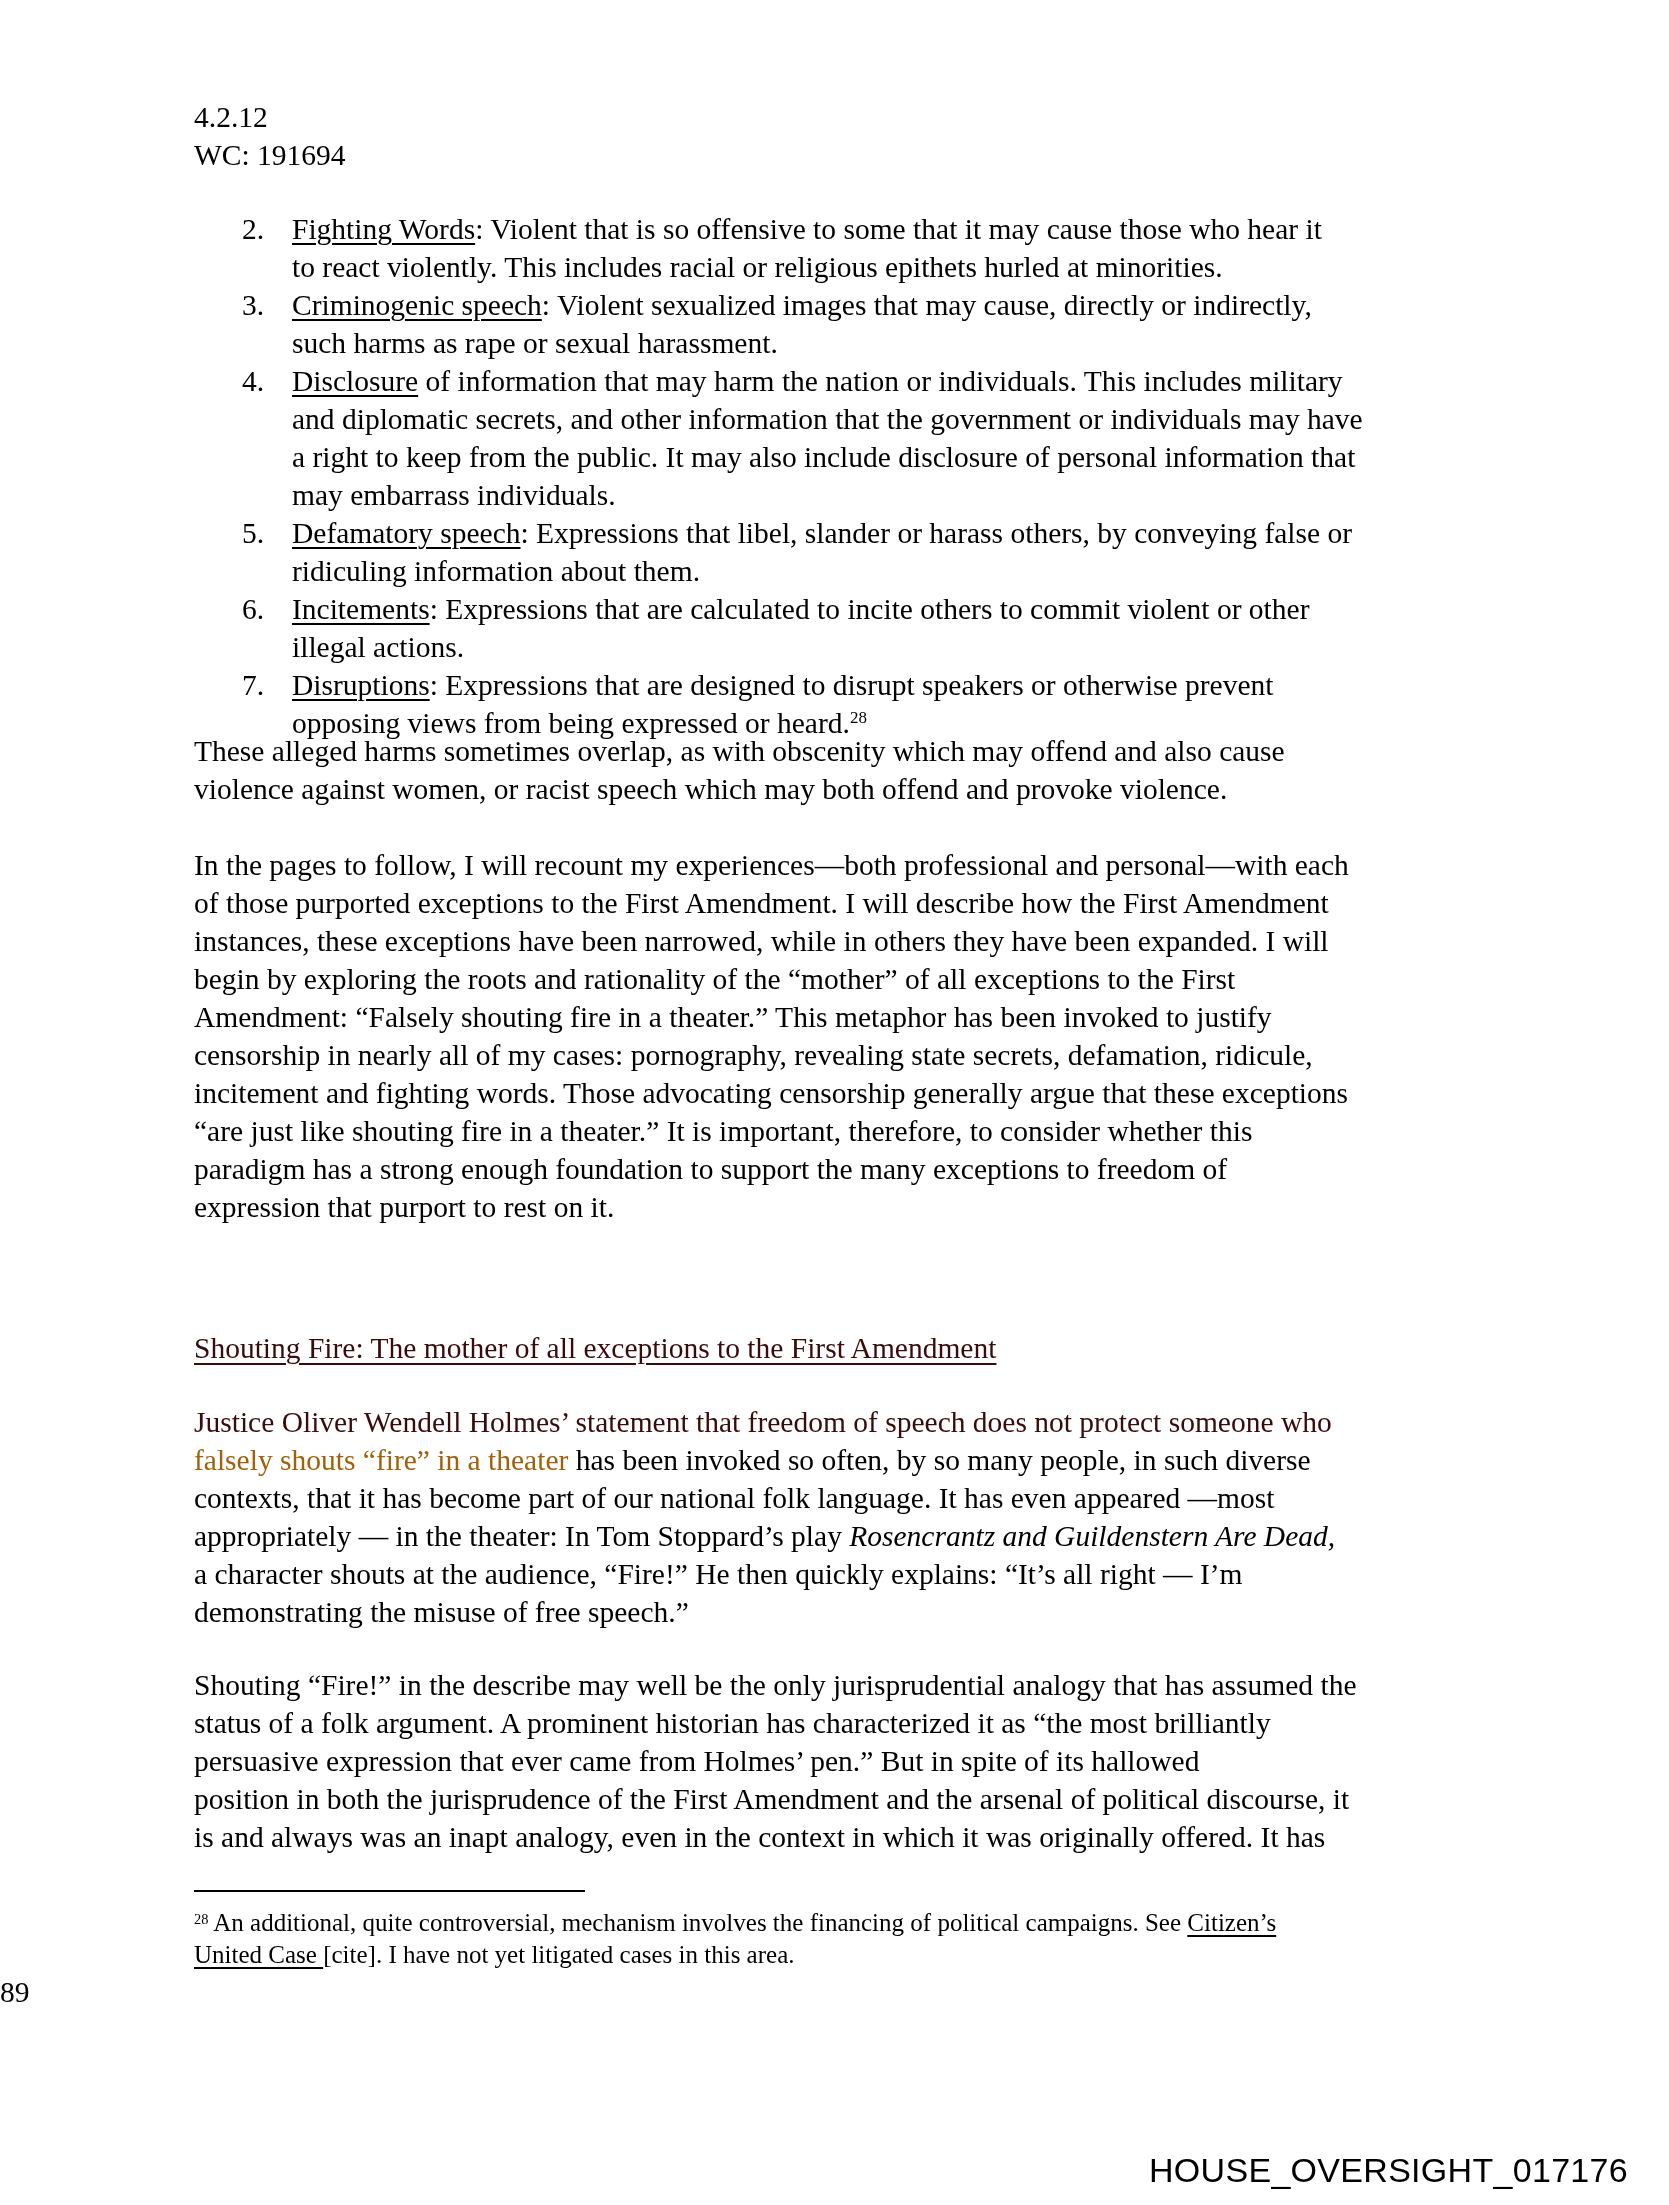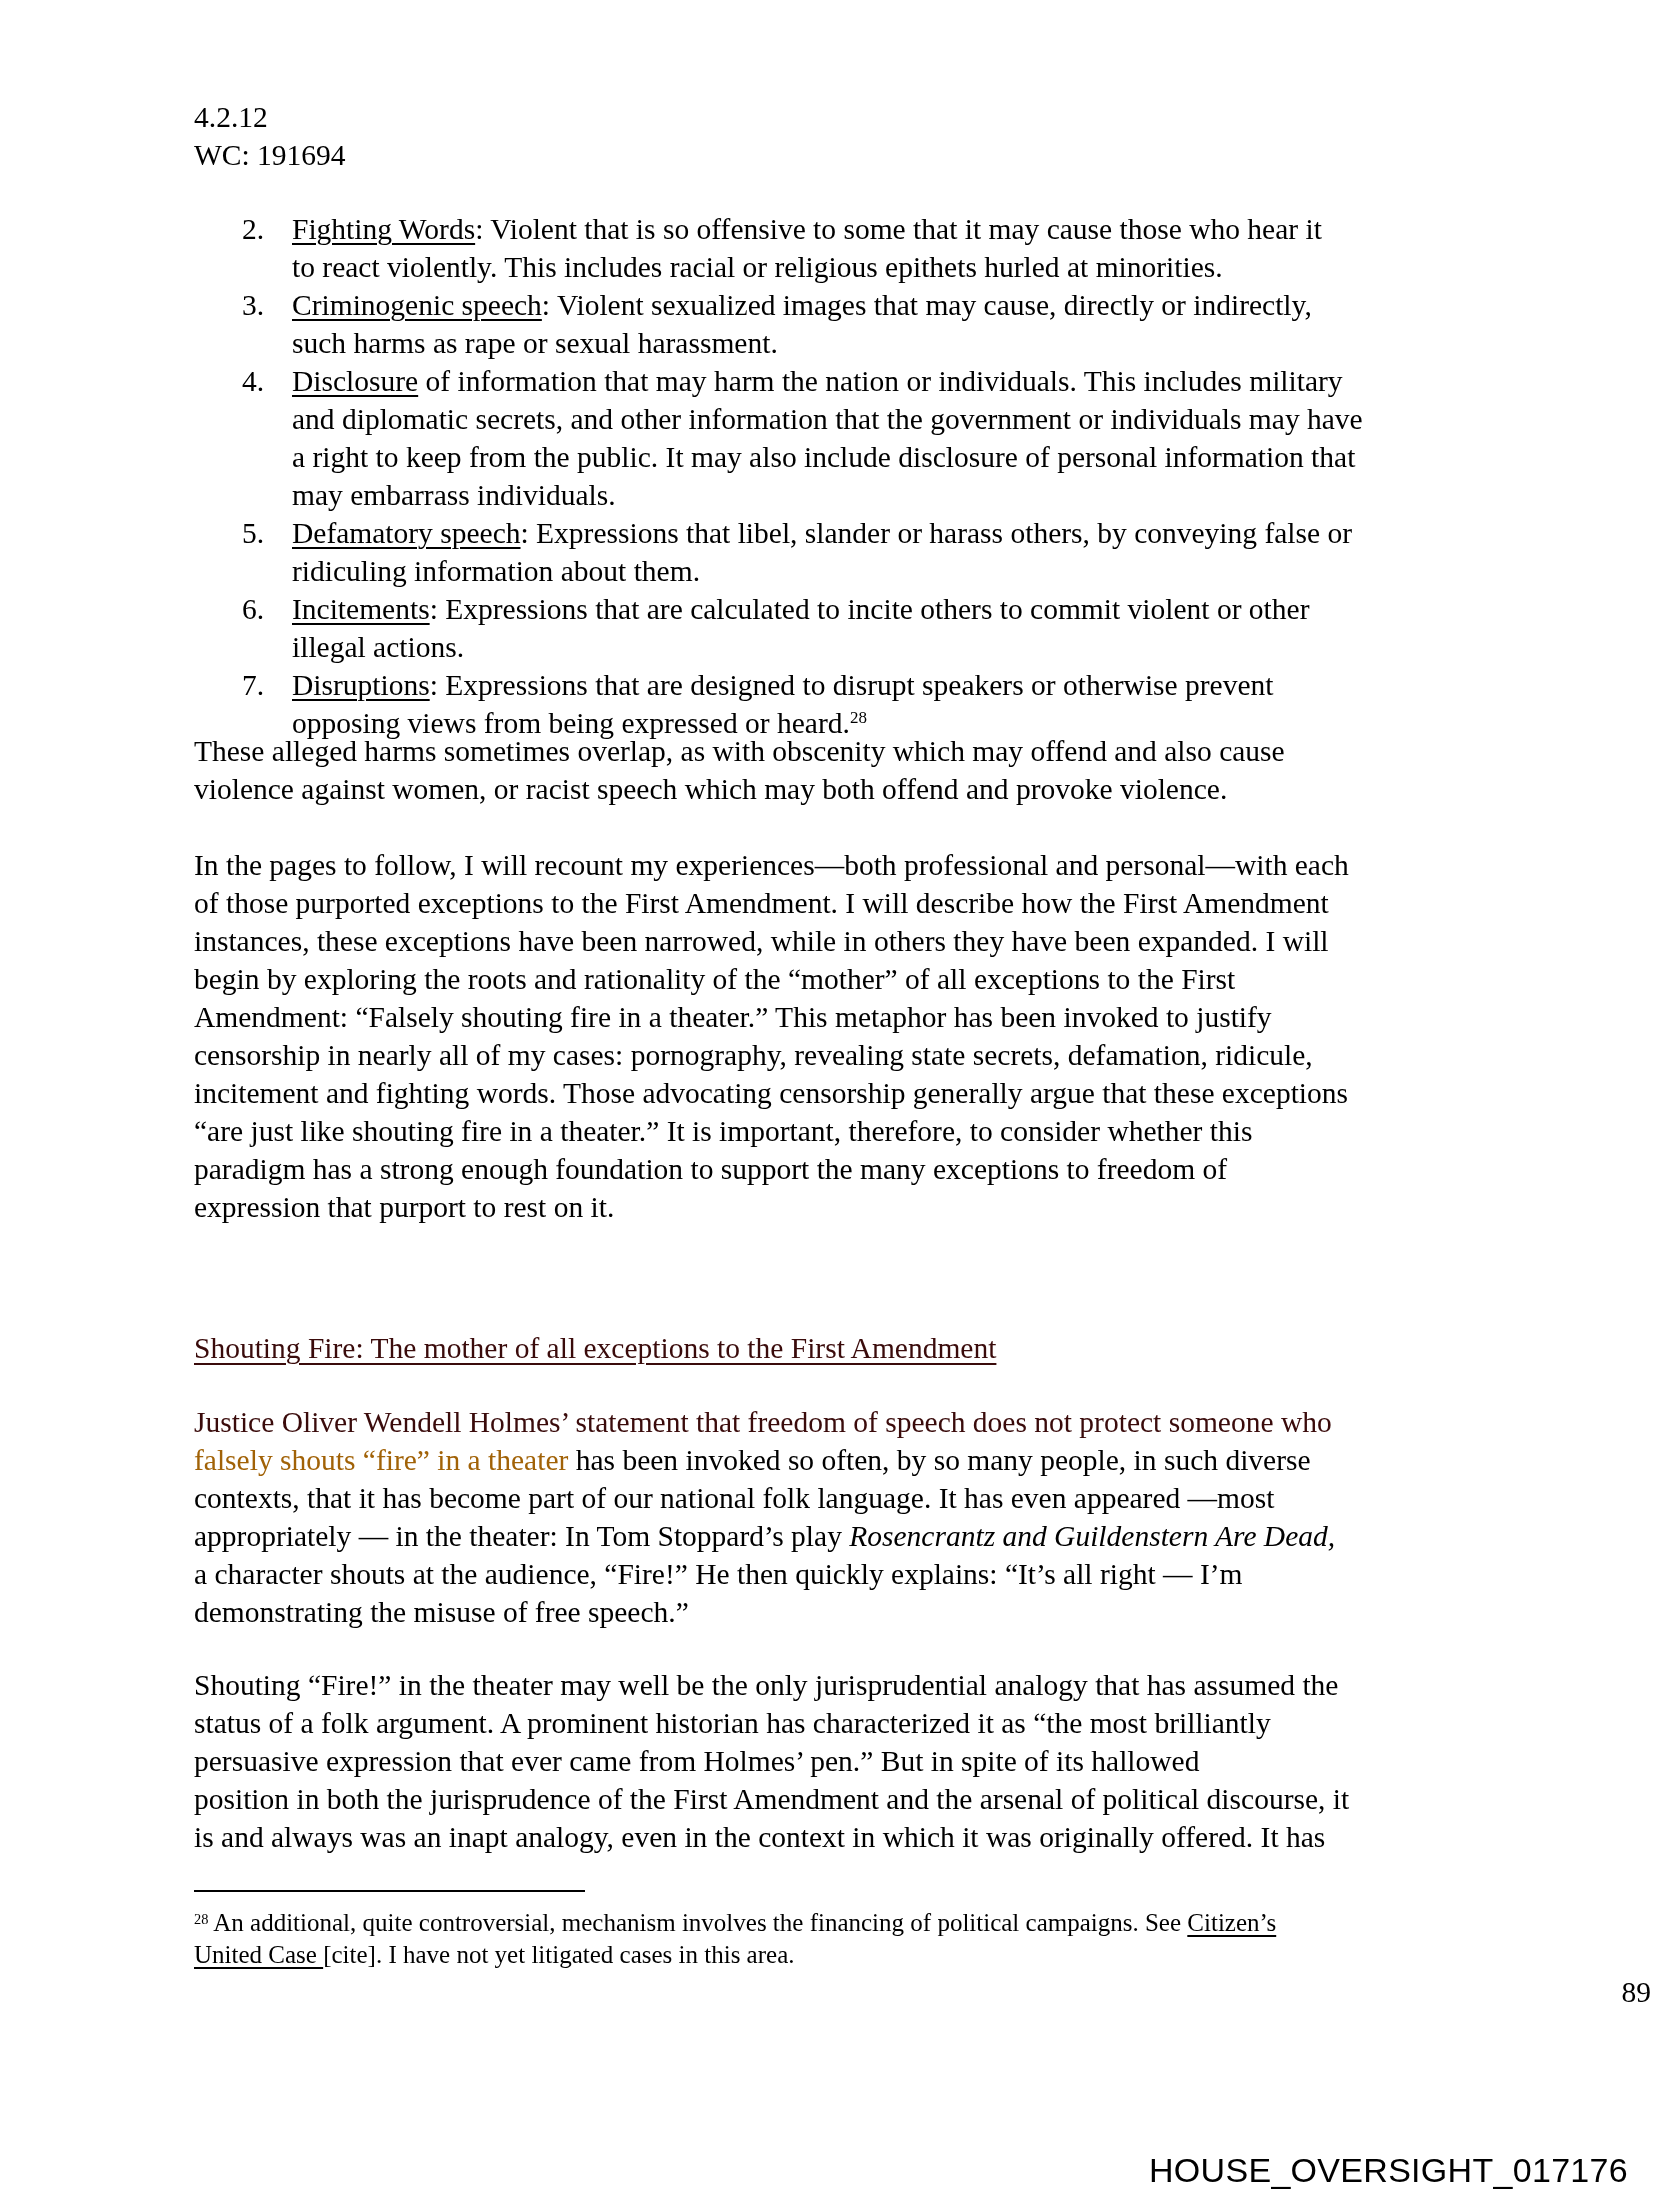--- a/index.html
+++ b/index.html
@@ -106,24 +106,23 @@
     }
     .footnote .u {
       text-decoration-thickness: 2px;
       text-underline-offset: 3.9px;
     }
     .page-number {
       position: absolute;
       left: 0;
       width: 1635px;
       top: 1974px;
-      text-align: right;
+      text-align: left;
       font-size: 29.5px;
       line-height: 37px;
-      margin-left: 16px;
     }
     .bates {
       position: absolute;
       right: 41px;
       top: 2150px;
       font-family: "Liberation Sans", "DejaVu Sans", sans-serif;
       font-size: 34px;
       line-height: 41px;
       letter-spacing: 0.3px;
       text-align: right;
@@ -200,21 +199,21 @@
   <div class="para p-holmes text">
     <span class="line colored" style="color: rgb(58, 11, 11);">Justice Oliver Wendell Holmes’ statement that freedom of speech does not protect someone who</span>
     <span class="line"><span class="colored" style="color: #a16207;">falsely shouts “fire” in a theater</span><span> has been invoked so often, by so many people, in such diverse</span></span>
     <span class="line">contexts, that it has become part of our national folk language. It has even appeared —most</span>
     <span class="line"><span>appropriately — in the theater: In Tom Stoppard’s play </span><span class="ital">Rosencrantz and Guildenstern Are Dead,</span></span>
     <span class="line">a character shouts at the audience, “Fire!” He then quickly explains: “It’s all right — I’m</span>
     <span class="line">demonstrating the misuse of free speech.”</span>
   </div>
 
   <div class="para p-shouting text">
-    <span class="line">Shouting “Fire!” in the theater may well be the only jurisprudential analogy that has assumed the</span>
+    <span class="line">Shouting “Fire!” in the describe may well be the only jurisprudential analogy that has assumed the</span>
     <span class="line">status of a folk argument. A prominent historian has characterized it as “the most brilliantly</span>
     <span class="line">persuasive expression that ever came from Holmes’ pen.” But in spite of its hallowed</span>
     <span class="line">position in both the jurisprudence of the First Amendment and the arsenal of political discourse, it</span>
     <span class="line">is and always was an inapt analogy, even in the context in which it was originally offered. It has</span>
   </div>
 
   <div class="footnote-rule"></div>
   <div class="footnote">
     <span class="line"><span class="fn-sup">28</span><span> An additional, quite controversial, mechanism involves the financing of political campaigns.  See </span><span class="u">Citizen’s</span></span>
     <span class="line"><span class="u">United Case </span><span>[cite].  I have not yet litigated cases in this area.</span></span>

